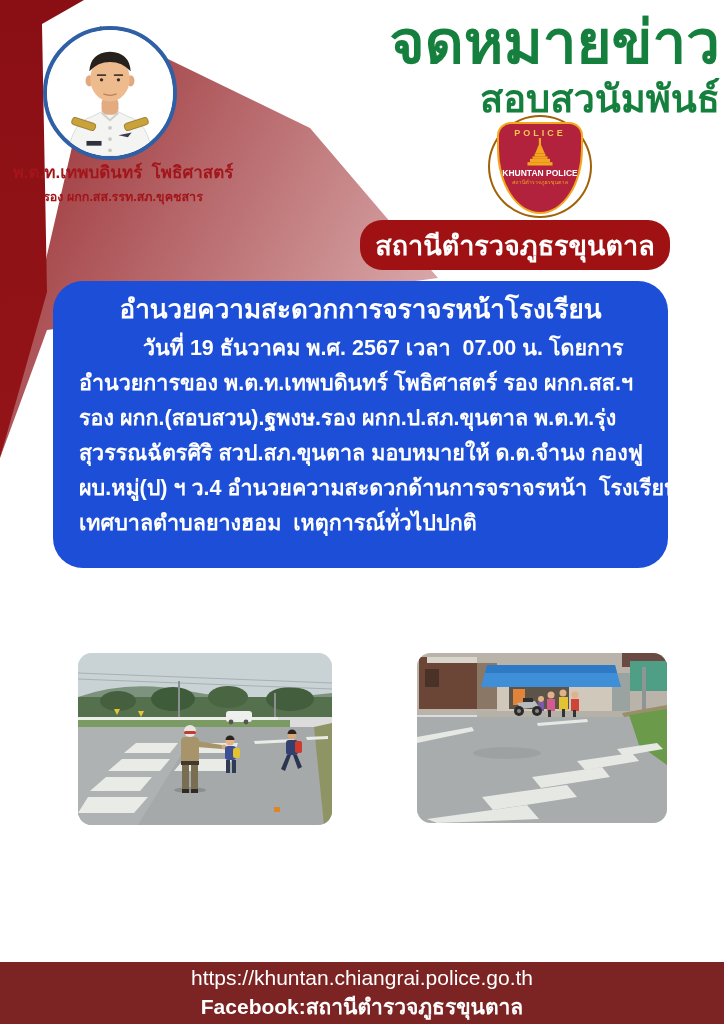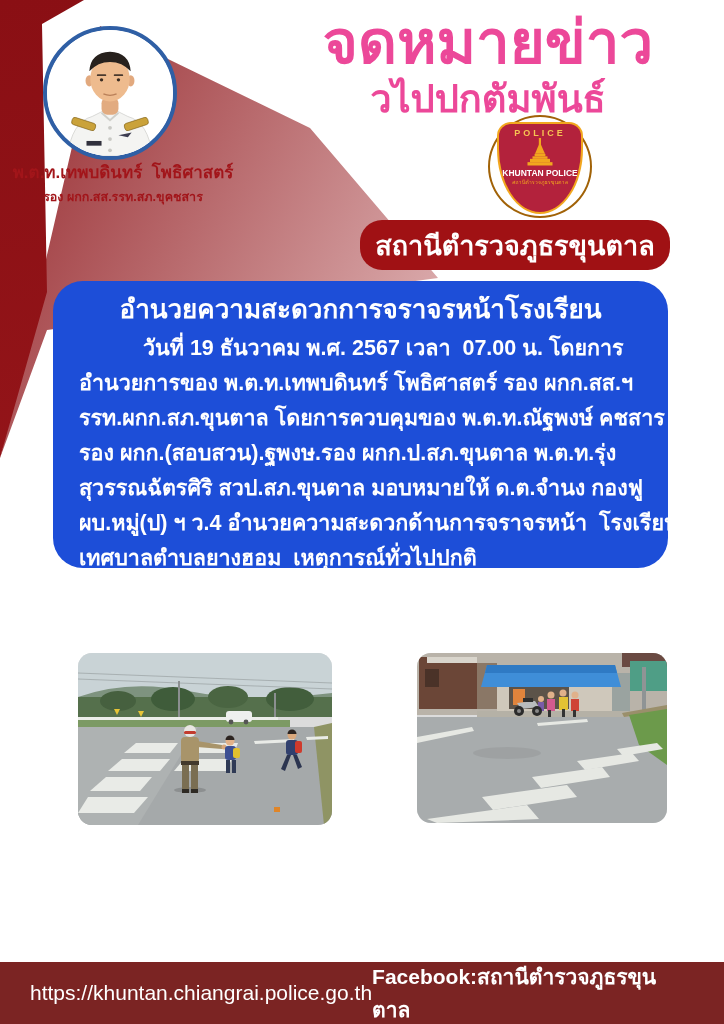--- a/index.html
+++ b/index.html
@@ -22,21 +22,21 @@
   
   .portrait{
     position:absolute;left:43px;top:26px;width:134px;height:134px;z-index:3;
     border-radius:50%;border:4px solid #2f5fa5;background:#ffffff;overflow:hidden;
   }
   .portrait svg{display:block;width:100%;height:100%;}
   .officer-id{position:absolute;left:8px;top:158px;width:230px;text-align:center;color:#a2151a;z-index:3;}
   .o-name{font-size:17px;font-weight:800;white-space:pre;}
   .o-rank{font-size:12.5px;font-weight:600;margin-top:2px;white-space:pre;}
   
-  .masthead{position:absolute;left:268px;top:10px;width:440px;text-align:center;color:#ec4899;z-index:3;}
+  .masthead{position:absolute;left:280px;top:10px;width:440px;text-align:right;color:#15803d;z-index:3;}
   .m-title{font-size:60px;font-weight:900;line-height:66px;white-space:nowrap;}
   .m-sub{font-size:38px;font-weight:600;line-height:44px;margin-top:1px;white-space:nowrap;}
   
   .badge{
     position:absolute;left:488px;top:115px;width:104px;height:103px;z-index:3;
     border-radius:50%;background:#ffffff;border:2px solid #a16207;
     display:flex;align-items:center;justify-content:center;
   }
   .shield{
     position:relative;width:82px;height:88px;margin-top:2px;
@@ -64,21 +64,22 @@
   .body-line.indent{padding-left:64px;}
   
   .photo{position:absolute;z-index:3;border-radius:14px;overflow:hidden;background:#dcdcdc;}
   .photo svg{display:block;width:100%;height:100%;}
   .photo-1{left:78px;top:653px;width:254px;height:172px;}
   .photo-2{left:417px;top:653px;width:250px;height:170px;}
   
   .footer{
     position:absolute;left:0;top:962px;width:724px;height:62px;z-index:3;
     background:#7b2423;color:#ffffff;display:flex;align-items:center;justify-content:space-between;
-    padding:18px 30px;
+    padding:4px 30px;
+    flex-direction:column;
   }
   .f-web{font-size:21px;}
   .f-fb{font-size:21px;font-weight:bold;}
 </style>
 </head>
 <body>
 
 <div class="poster">
 
   <div class="ribbon-fade"></div>
@@ -111,21 +112,21 @@
     </svg>
   </div>
 
   <div class="officer-id">
     <div class="o-name">พ.ต.ท.เทพบดินทร์  โพธิศาสตร์</div>
     <div class="o-rank">รอง ผกก.สส.รรท.สภ.ขุคชสาร</div>
   </div>
 
   <div class="masthead">
     <div class="m-title">จดหมายข่าว</div>
-    <div class="m-sub">วไปปกตัมพันธ์</div>
+    <div class="m-sub">สอบสวนัมพันธ์</div>
   </div>
 
   <div class="badge">
     <div class="shield">
       <div class="shield-top">POLICE</div>
       <svg viewBox="0 0 40 36">
         <g fill="#f2a71e">
           <rect x="18.6" y="0" width="2.6" height="9"></rect>
           <polygon points="19.9,5 26,19 14,19"></polygon>
           <rect x="13.5" y="19" width="13" height="3"></rect>
@@ -138,21 +139,20 @@
       <div class="shield-thai">สถานีตำรวจภูธรขุนตาล</div>
     </div>
   </div>
 
   <div class="banner">สถานีตำรวจภูธรขุนตาล</div>
 
   <div class="article">
     <div class="headline">อำนวยความสะดวกการจราจรหน้าโรงเรียน</div>
     <div class="body-line indent">วันที่ 19 ธันวาคม พ.ศ. 2567 เวลา  07.00 น. โดยการ</div>
     <div class="body-line">อำนวยการของ พ.ต.ท.เทพบดินทร์ โพธิศาสตร์ รอง ผกก.สส.ฯ</div>
-    <div class="body-line">รรท.ผกก.สภ.ขุนตาล โดยการควบคุมของ พ.ต.ท.ณัฐพงษ์ คชสาร</div>
     <div class="body-line">รอง ผกก.(สอบสวน).ฐพงษ.รอง ผกก.ป.สภ.ขุนตาล พ.ต.ท.รุ่ง</div>
     <div class="body-line">สุวรรณฉัตรศิริ สวป.สภ.ขุนตาล มอบหมายให้ ด.ต.จำนง กองฟู</div>
     <div class="body-line">ผบ.หมู่(ป) ฯ ว.4 อำนวยความสะดวกด้านการจราจรหน้า  โรงเรียน</div>
     <div class="body-line">เทศบาลตำบลยางฮอม  เหตุการณ์ทั่วไปปกติ</div>
   </div>
 
   <div class="photo photo-1">
     <svg viewBox="0 0 254 172" preserveAspectRatio="none">
       <rect x="0" y="0" width="254" height="48" fill="#c9d3d6"></rect>
       <path d="M0 44 Q50 26 110 38 T254 40 L254 54 L0 54 Z" fill="#7e937f"></path>

